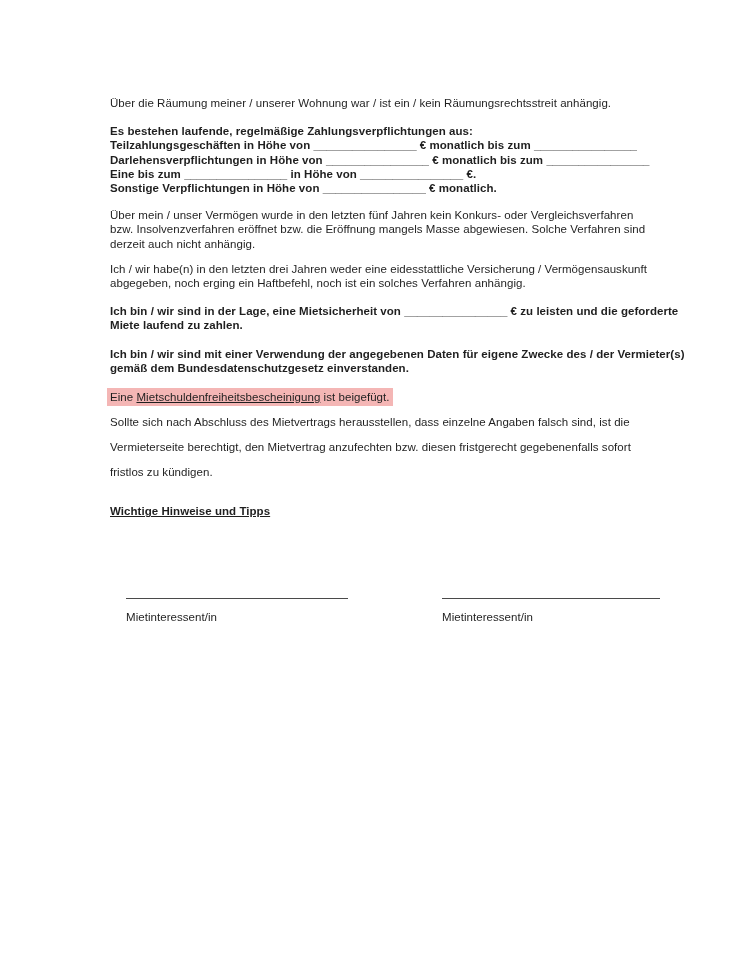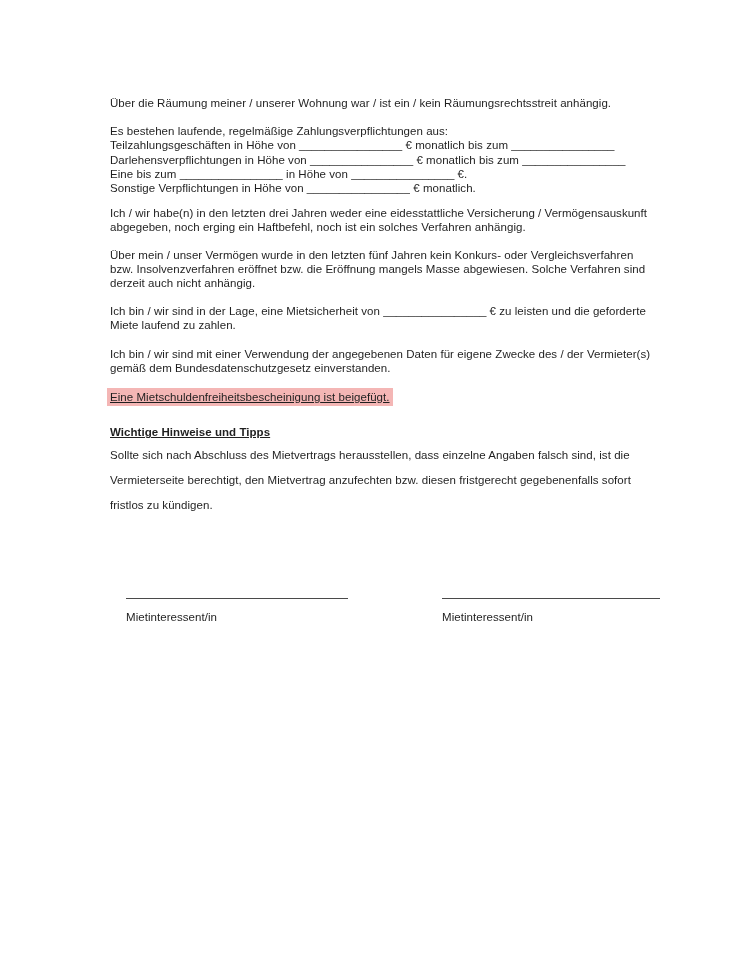--- a/index.html
+++ b/index.html
@@ -16,30 +16,29 @@
   .content {
     position: absolute;
     left: 78px;
     top: 96px;
     width: 582px;
     font-size: 11.5px;
     line-height: 14.2px;
     letter-spacing: 0.05px;
   }
   .para { white-space: pre; margin: 0; }
-  .mt14 { margin-top: 14px; }
+  .mt14 { margin-top: 14px; font-weight: bold; }
   .mt13 { margin-top: 13px; }
   .mt11 { margin-top: 11px; }
   .highlight-line {
     display: inline-block;
     background: #f4b6b5;
     padding: 2px 3px;
     margin-left: -3px;
     white-space: pre;
-    text-decoration: underline;
   }
   .highlight-row { margin: 0; }
   .hl-row1 { margin-top: 13px; }
   .hl-row2 { margin-top: 11px; }
   .underlined { text-decoration: underline; }
   .notes-heading {
     margin-top: 19px;
     font-weight: bold;
     text-decoration: underline;
     white-space: pre;
@@ -73,43 +72,43 @@
   <div class="content">
 
     <p class="para">Über die Räumung meiner / unserer Wohnung war / ist ein / kein Räumungsrechtsstreit anhängig.</p>
 
     <p class="para mt14">Es bestehen laufende, regelmäßige Zahlungsverpflichtungen aus:
 Teilzahlungsgeschäften in Höhe von ________________ € monatlich bis zum ________________
 Darlehensverpflichtungen in Höhe von ________________ € monatlich bis zum ________________
 Eine bis zum ________________ in Höhe von ________________ €.
 Sonstige Verpflichtungen in Höhe von ________________ € monatlich.</p>
 
-    <p class="para mt11">Ich / wir habe(n) in den letzten drei Jahren weder eine eidesstattliche Versicherung / Vermögensauskunft
-abgegeben, noch erging ein Haftbefehl, noch ist ein solches Verfahren anhängig.</p>
-
     <p class="para mt13">Über mein / unser Vermögen wurde in den letzten fünf Jahren kein Konkurs- oder Vergleichsverfahren
 bzw. Insolvenzverfahren eröffnet bzw. die Eröffnung mangels Masse abgewiesen. Solche Verfahren sind
 derzeit auch nicht anhängig.</p>
+
+    <p class="para mt11">Ich / wir habe(n) in den letzten drei Jahren weder eine eidesstattliche Versicherung / Vermögensauskunft
+abgegeben, noch erging ein Haftbefehl, noch ist ein solches Verfahren anhängig.</p>
 
     <p class="para mt14">Ich bin / wir sind in der Lage, eine Mietsicherheit von ________________ € zu leisten und die geforderte
 Miete laufend zu zahlen.</p>
 
     <p class="para mt14">Ich bin / wir sind mit einer Verwendung der angegebenen Daten für eigene Zwecke des / der Vermieter(s)
 gemäß dem Bundesdatenschutzgesetz einverstanden.</p>
 
     <div class="highlight-row hl-row1">
       <span class="highlight-line"><span>Eine </span><span class="underlined">Mietschuldenfreiheitsbescheinigung</span><span> ist beigefügt.</span></span>
     </div>
 
 
-    <p class="para notes-heading">Wichtige Hinweise und Tipps</p>
-
     <p class="para notes-body">Sollte sich nach Abschluss des Mietvertrags herausstellen, dass einzelne Angaben falsch sind, ist die
 Vermieterseite berechtigt, den Mietvertrag anzufechten bzw. diesen fristgerecht gegebenenfalls sofort
 fristlos zu kündigen.</p>
+
+    <p class="para notes-heading">Wichtige Hinweise und Tipps</p>
 
 
     <div class="sig-lines">
       <div class="sig-cell">
         <div class="sig-rule-left"></div>
       </div>
       <div class="sig-cell">
         <div class="sig-rule-right"></div>
       </div>
     </div>

